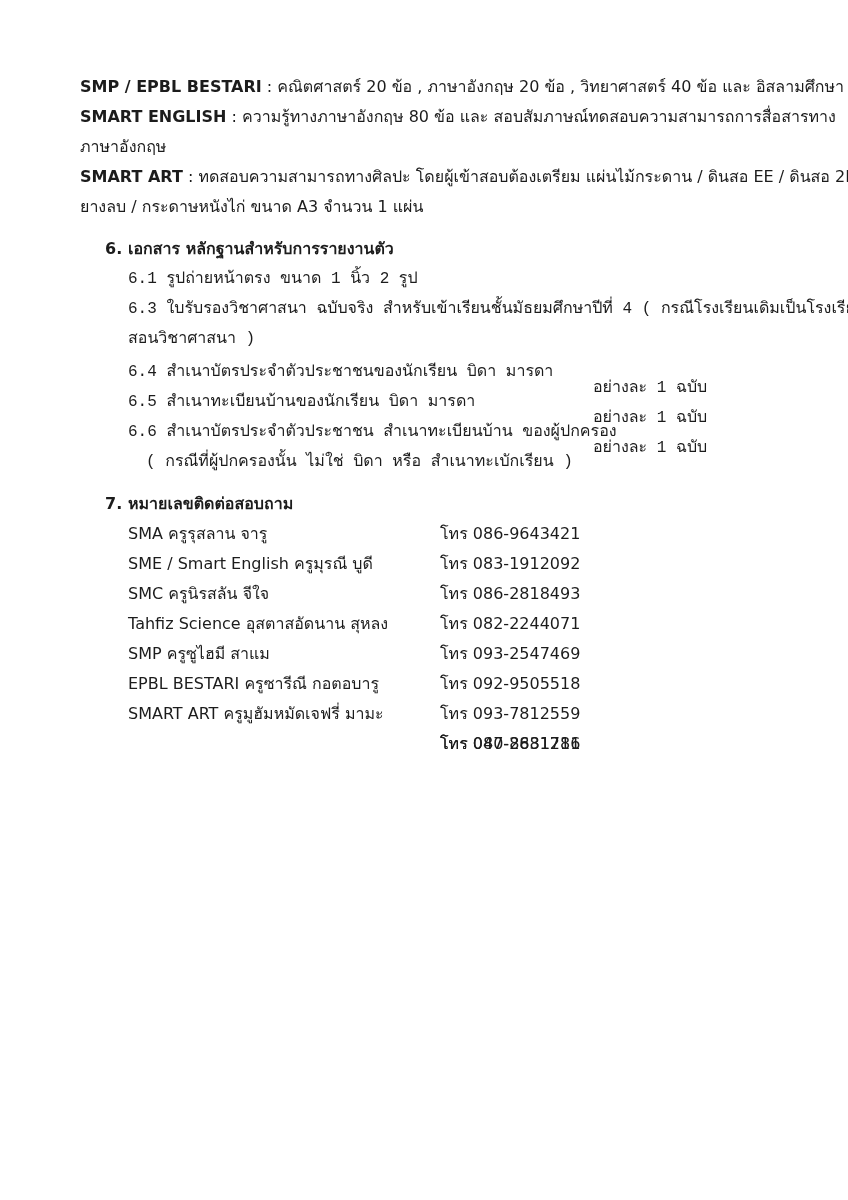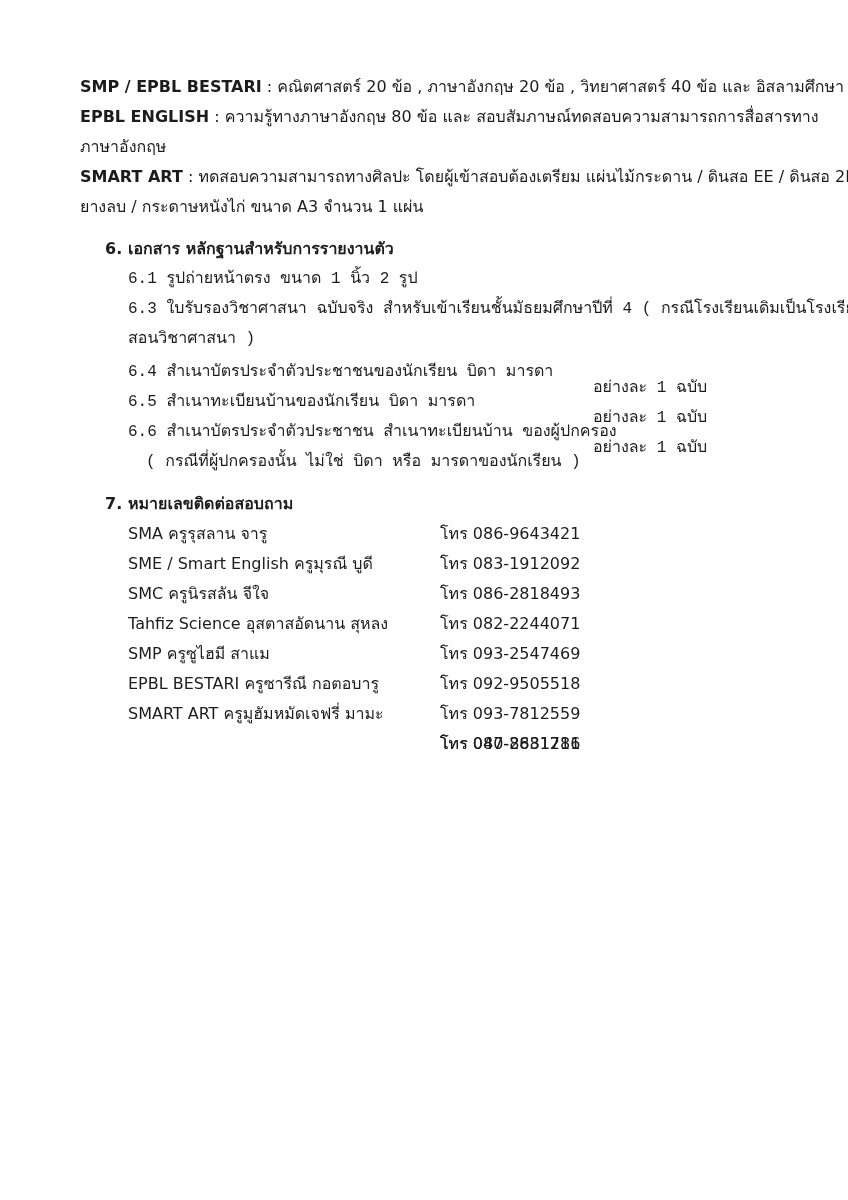--- a/index.html
+++ b/index.html
@@ -73,21 +73,21 @@
 <body>
 
 <div class="doc-page">
   <div class="content">
 
     <div>
       <div class="para-line">
         <span class="bold">SMP / EPBL BESTARI</span><span> : คณิตศาสตร์ 20 ข้อ , ภาษาอังกฤษ 20 ข้อ , วิทยาศาสตร์ 40 ข้อ และ อิสลามศึกษา 20 ข้อ</span>
       </div>
       <div class="para-line">
-        <span class="bold">EPBL ENGLISH</span><span> : ความรู้ทางภาษาอังกฤษ 80 ข้อ  และ สอบสัมภาษณ์ทดสอบความสามารถการสื่อสารทาง</span>
+        <span class="bold">SMART ENGLISH</span><span> : ความรู้ทางภาษาอังกฤษ 80 ข้อ  และ สอบสัมภาษณ์ทดสอบความสามารถการสื่อสารทาง</span>
       </div>
       <div class="para-line">
         <span>ภาษาอังกฤษ</span>
       </div>
       <div class="para-line">
         <span class="bold">SMART ART</span><span> : ทดสอบความสามารถทางศิลปะ โดยผู้เข้าสอบต้องเตรียม แผ่นไม้กระดาน / ดินสอ EE / ดินสอ 2B /</span>
       </div>
       <div class="para-line">
         <span>ยางลบ / กระดาษหนังไก่ ขนาด A3 จำนวน 1 แผ่น</span>
       </div>
@@ -115,21 +115,21 @@
       </div>
       <div class="item-row">
         <span>6.5 สำเนาทะเบียนบ้านของนักเรียน บิดา มารดา</span>
         <span class="copies">อย่างละ 1 ฉบับ</span>
       </div>
       <div class="item-row">
         <span>6.6 สำเนาบัตรประจำตัวประชาชน สำเนาทะเบียนบ้าน ของผู้ปกครอง</span>
         <span class="copies">อย่างละ 1 ฉบับ</span>
       </div>
       <div class="item-row note-indent">
-        <span>( กรณีที่ผู้ปกครองนั้น ไม่ใช่ บิดา หรือ มารดาของนักเรียน )</span>
+        <span>( กรณีที่ผู้ปกครองนั้น ไม่ใช่ บิดา หรือ สำเนาทะเบักเรียน )</span>
       </div>
     </div>
 
     <div class="section-heading">
       <span class="sec-num">7.</span>
       <span>หมายเลขติดต่อสอบถาม</span>
     </div>
 
     <div>
       <div class="contact-row">

